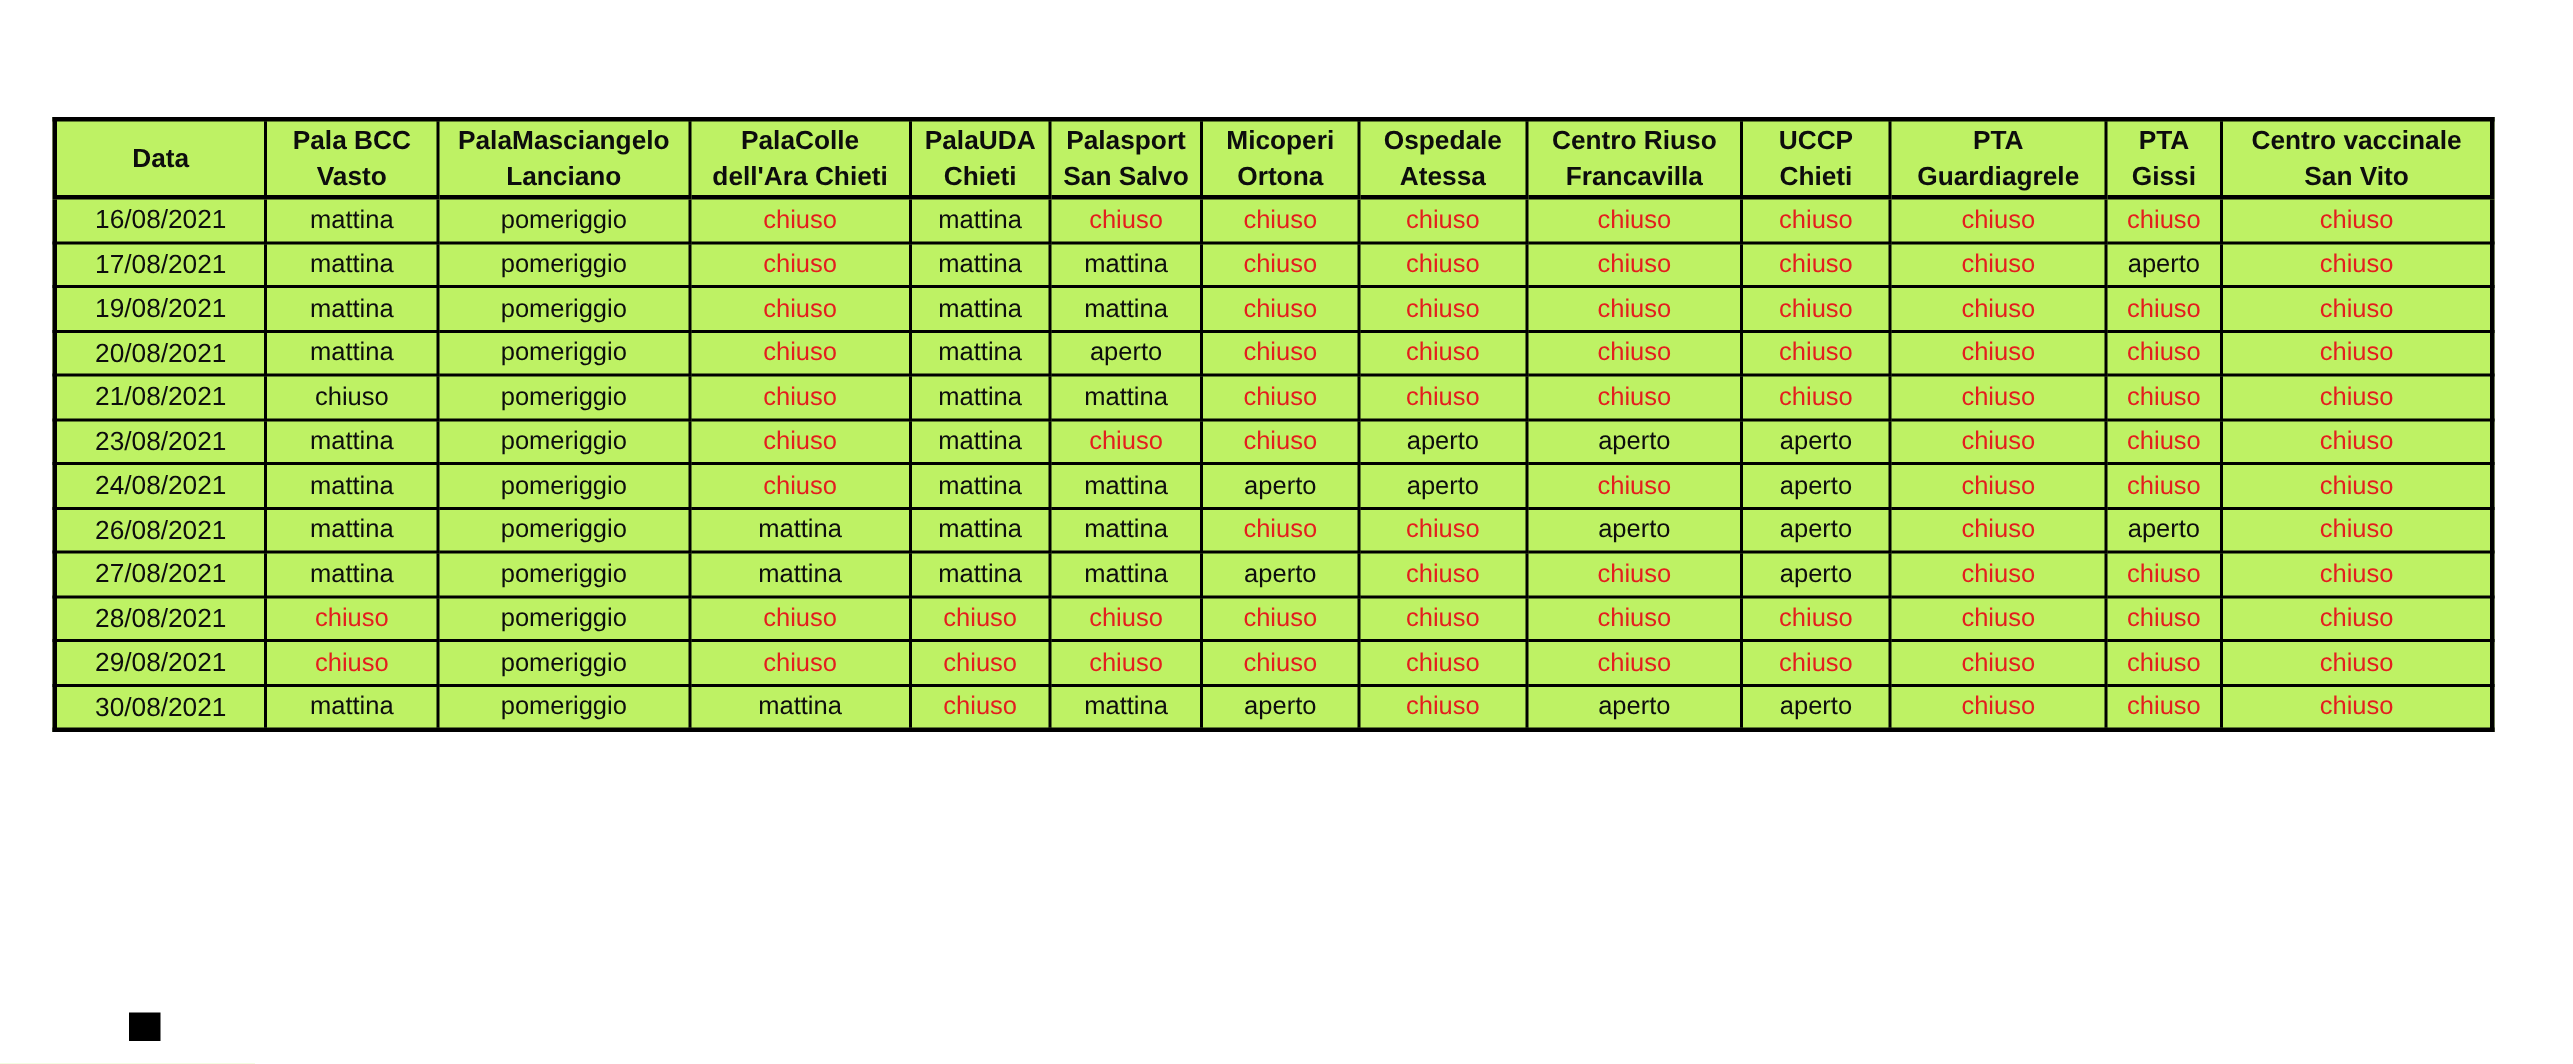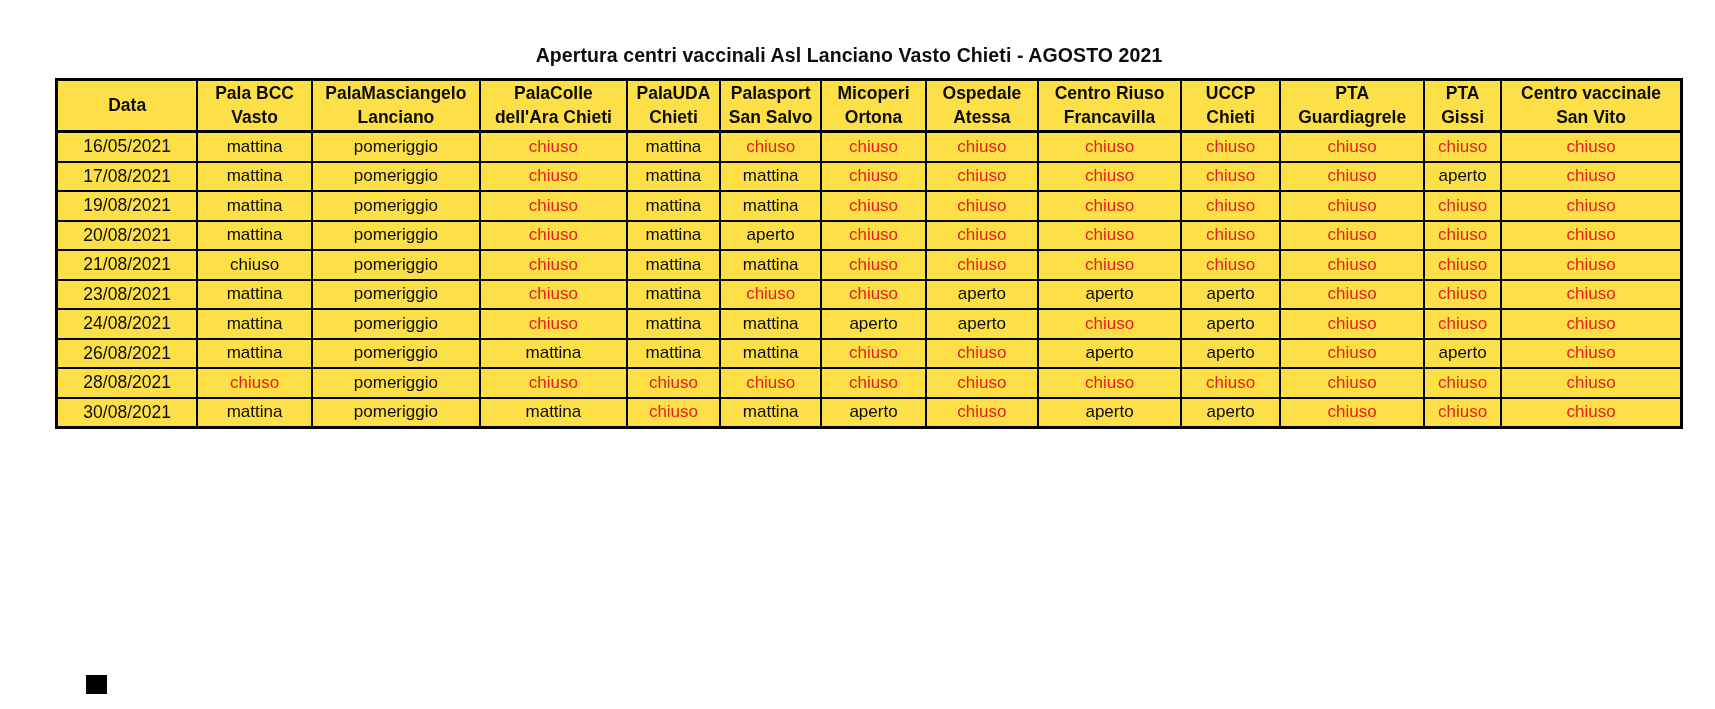--- a/index.html
+++ b/index.html
@@ -29,22 +29,21 @@
     letter-spacing: 0.1px;
   }
   table.schedule {
     position: absolute;
     left: 35px;
     top: 78px;
     width: 1628px;
     border-collapse: collapse;
     table-layout: fixed;
     border: 3px solid #000;
-    background: #fde047;
-    margin-left: 20px;
+    background: #bef264;
   }
   table.schedule th, table.schedule td {
     border: 2px solid #000;
     text-align: center;
     vertical-align: middle;
     padding: 0 2px;
     overflow: hidden;
     color: var(--open-color, #0d0d0d);
   }
   table.schedule thead th {
@@ -74,21 +73,20 @@
     width: 21px;
     height: 19px;
     background: #000;
   }
 </style>
 </head>
 <body>
 
 <div class="page">
 
-  <div class="doc-title">Apertura centri vaccinali Asl Lanciano Vasto Chieti - AGOSTO 2021</div>
 
   <table class="schedule">
     <colgroup>
       <col style="width:139px">
       <col style="width:113px">
       <col style="width:166px">
       <col style="width:145px">
       <col style="width:92px">
       <col style="width:100px">
       <col style="width:103px">
@@ -123,21 +121,21 @@
           <th>PTA
 Guardiagrele</th>
           <th>PTA
 Gissi</th>
           <th>Centro vaccinale
 San Vito</th>
         </tr>
     </thead>
     <tbody>
         <tr>
-          <td class="date">16/05/2021</td>
+          <td class="date">16/08/2021</td>
           <td>mattina</td>
           <td>pomeriggio</td>
           <td class="closed">chiuso</td>
           <td>mattina</td>
           <td class="closed">chiuso</td>
           <td class="closed">chiuso</td>
           <td class="closed">chiuso</td>
           <td class="closed">chiuso</td>
           <td class="closed">chiuso</td>
           <td class="closed">chiuso</td>
@@ -243,21 +241,51 @@
           <td>mattina</td>
           <td class="closed">chiuso</td>
           <td class="closed">chiuso</td>
           <td>aperto</td>
           <td>aperto</td>
           <td class="closed">chiuso</td>
           <td>aperto</td>
           <td class="closed">chiuso</td>
         </tr>
         <tr>
+          <td class="date">27/08/2021</td>
+          <td>mattina</td>
+          <td>pomeriggio</td>
+          <td>mattina</td>
+          <td>mattina</td>
+          <td>mattina</td>
+          <td>aperto</td>
+          <td class="closed">chiuso</td>
+          <td class="closed">chiuso</td>
+          <td>aperto</td>
+          <td class="closed">chiuso</td>
+          <td class="closed">chiuso</td>
+          <td class="closed">chiuso</td>
+        </tr>
+        <tr>
           <td class="date">28/08/2021</td>
+          <td class="closed">chiuso</td>
+          <td>pomeriggio</td>
+          <td class="closed">chiuso</td>
+          <td class="closed">chiuso</td>
+          <td class="closed">chiuso</td>
+          <td class="closed">chiuso</td>
+          <td class="closed">chiuso</td>
+          <td class="closed">chiuso</td>
+          <td class="closed">chiuso</td>
+          <td class="closed">chiuso</td>
+          <td class="closed">chiuso</td>
+          <td class="closed">chiuso</td>
+        </tr>
+        <tr>
+          <td class="date">29/08/2021</td>
           <td class="closed">chiuso</td>
           <td>pomeriggio</td>
           <td class="closed">chiuso</td>
           <td class="closed">chiuso</td>
           <td class="closed">chiuso</td>
           <td class="closed">chiuso</td>
           <td class="closed">chiuso</td>
           <td class="closed">chiuso</td>
           <td class="closed">chiuso</td>
           <td class="closed">chiuso</td>

